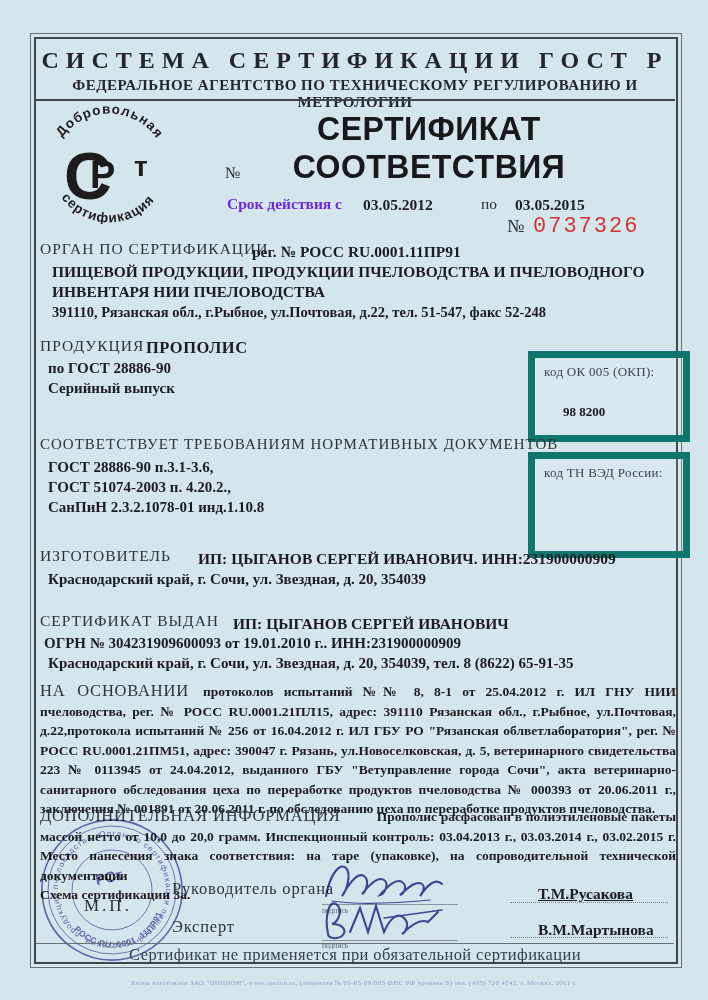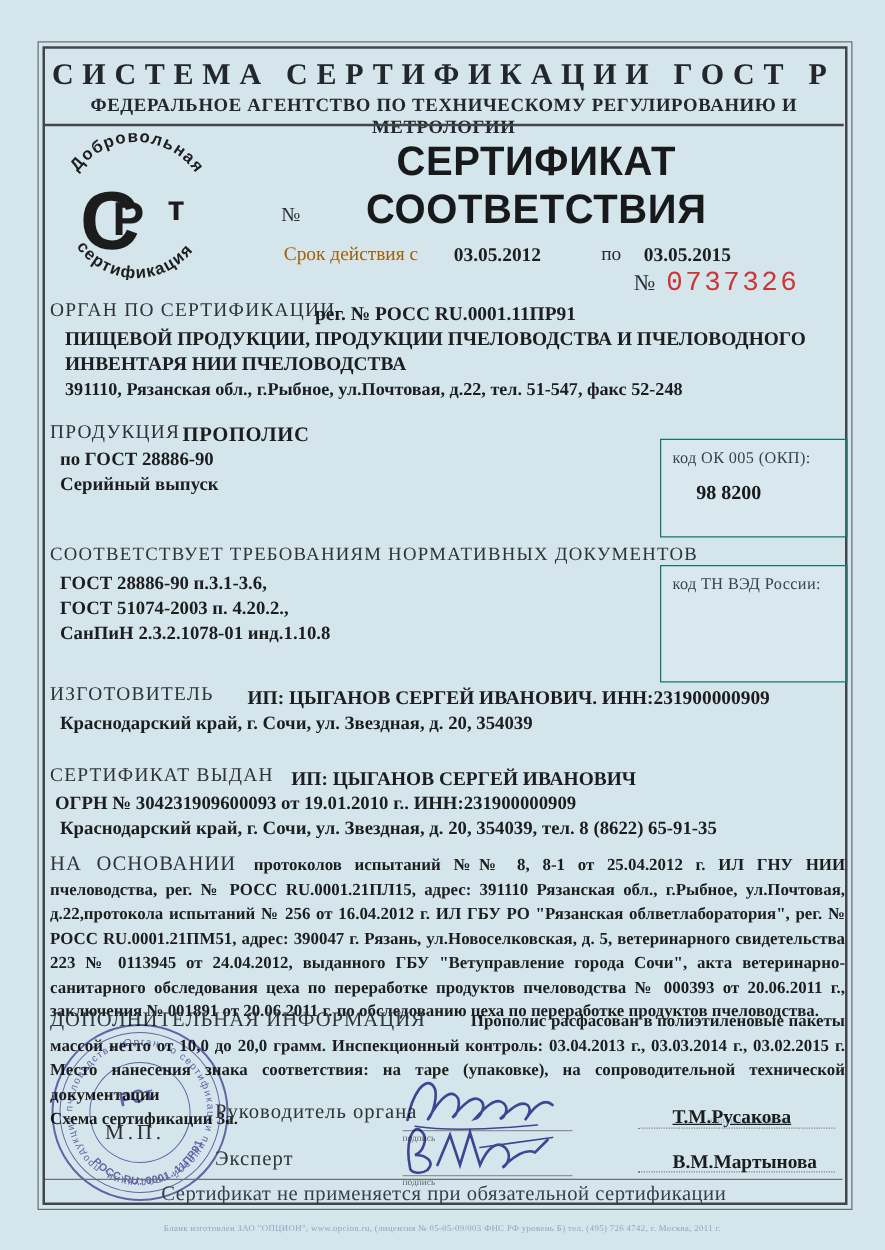--- a/index.html
+++ b/index.html
@@ -19,23 +19,23 @@
   .h1{font-weight:bold;font-size:24px;letter-spacing:7px;text-align:center;color:#23272b;}
   .h2{font-weight:bold;font-size:15px;letter-spacing:.5px;text-align:center;color:#23272b;}
   .title{font-family:"Liberation Sans",sans-serif;font-weight:700;font-size:33px;letter-spacing:.5px;
          text-align:center;color:#17191b;transform:scaleX(.97);transform-origin:center;}
   .lbl{font-size:15.5px;letter-spacing:1px;color:#2e3338;}
   .lbl-lg{font-size:16.5px;letter-spacing:.8px;color:#2e3338;}
   .b15{font-weight:bold;font-size:15px;}
   .b155{font-weight:bold;font-size:15.5px;}
   .b14{font-weight:bold;font-size:14.5px;}
   .serial{font-family:"Liberation Mono",monospace;font-weight:normal;font-size:22px;letter-spacing:2px;color:#cf3434;}
-  .codebox{position:absolute;border:1px solid #0f766e;background:rgba(255,255,255,.12);}
+  .codebox{position:absolute;border:7px solid #0f766e;background:rgba(255,255,255,.12);}
   .codebox .cl{font-size:13px;color:#3a434b;margin:6px 0 0 9px;letter-spacing:.3px;}
-  .codebox .cv{font-weight:bold;font-size:16px;margin:12px 0 0 28px;color:#17191b;}
+  .codebox .cv{font-weight:bold;font-size:13px;margin:24px 0 0 28px;color:#17191b;}
   .para{font-size:13.5px;line-height:19.5px;text-align:justify;font-weight:bold;color:#1b1d1f;}
   .para .plabel{font-weight:normal;font-size:16.5px;letter-spacing:.8px;color:#2e3338;}
   .tiny{font-size:7.5px;color:#5c666d;}
   .dotline{position:absolute;border-top:1.5px dotted #7d878f;}
   .sigline{position:absolute;height:1px;background:#8c949b;}
   .hint{font-size:7.5px;color:#9db2c1;white-space:nowrap;}
   .restrict{font-size:16.5px;color:#343f4a;text-align:center;letter-spacing:.4px;}
   .fineprint{font-size:7px;color:#8fa6c2;text-align:center;letter-spacing:.3px;}
   .mp{font-size:17px;letter-spacing:3px;color:#2b2f33;}
   svg text{font-family:"Liberation Sans",sans-serif;}
@@ -67,21 +67,21 @@
     </text>
     <text x="26" y="95" font-size="66" font-weight="900" fill="#1c1c1c">С</text>
     <text x="52" y="84" font-size="38" font-weight="900" fill="#1c1c1c">Р</text>
     <text x="96" y="72" font-size="28" font-weight="900" fill="#1c1c1c">т</text>
   </svg>
 
   <div class="abs title" style="left:185px;top:110px;width:488px;">СЕРТИФИКАТ СООТВЕТСТВИЯ</div>
 
   <div class="abs" style="left:225px;top:164px;font-size:16px;color:#2a2e33;">№</div>
 
-  <div class="abs" style="left:227px;top:195px;font-size:15.5px;color:#a16207;">Срок действия с</div>
+  <div class="abs" style="left:227px;top:195px;font-size:15.5px;color:#6d28d9;font-weight:bold;">Срок действия с</div>
   <div class="abs b155" style="left:363px;top:196px;">03.05.2012</div>
   <div class="abs" style="left:481px;top:195px;font-size:15.5px;color:#2a2e33;">по</div>
   <div class="abs b155" style="left:515px;top:196px;">03.05.2015</div>
 
   <div class="abs" style="left:507px;top:216px;font-size:18px;color:#2a2e33;">№</div>
   <div class="abs serial" style="left:533px;top:214px;">0737326</div>
 
   <div class="abs lbl" style="left:40px;top:240px;">ОРГАН ПО СЕРТИФИКАЦИИ</div>
   <div class="abs b155" style="left:252px;top:243px;">рег. № РОСС RU.0001.11ПР91</div>
   <div class="abs b155" style="left:52px;top:283px;">ИНВЕНТАРЯ НИИ ПЧЕЛОВОДСТВА</div>

